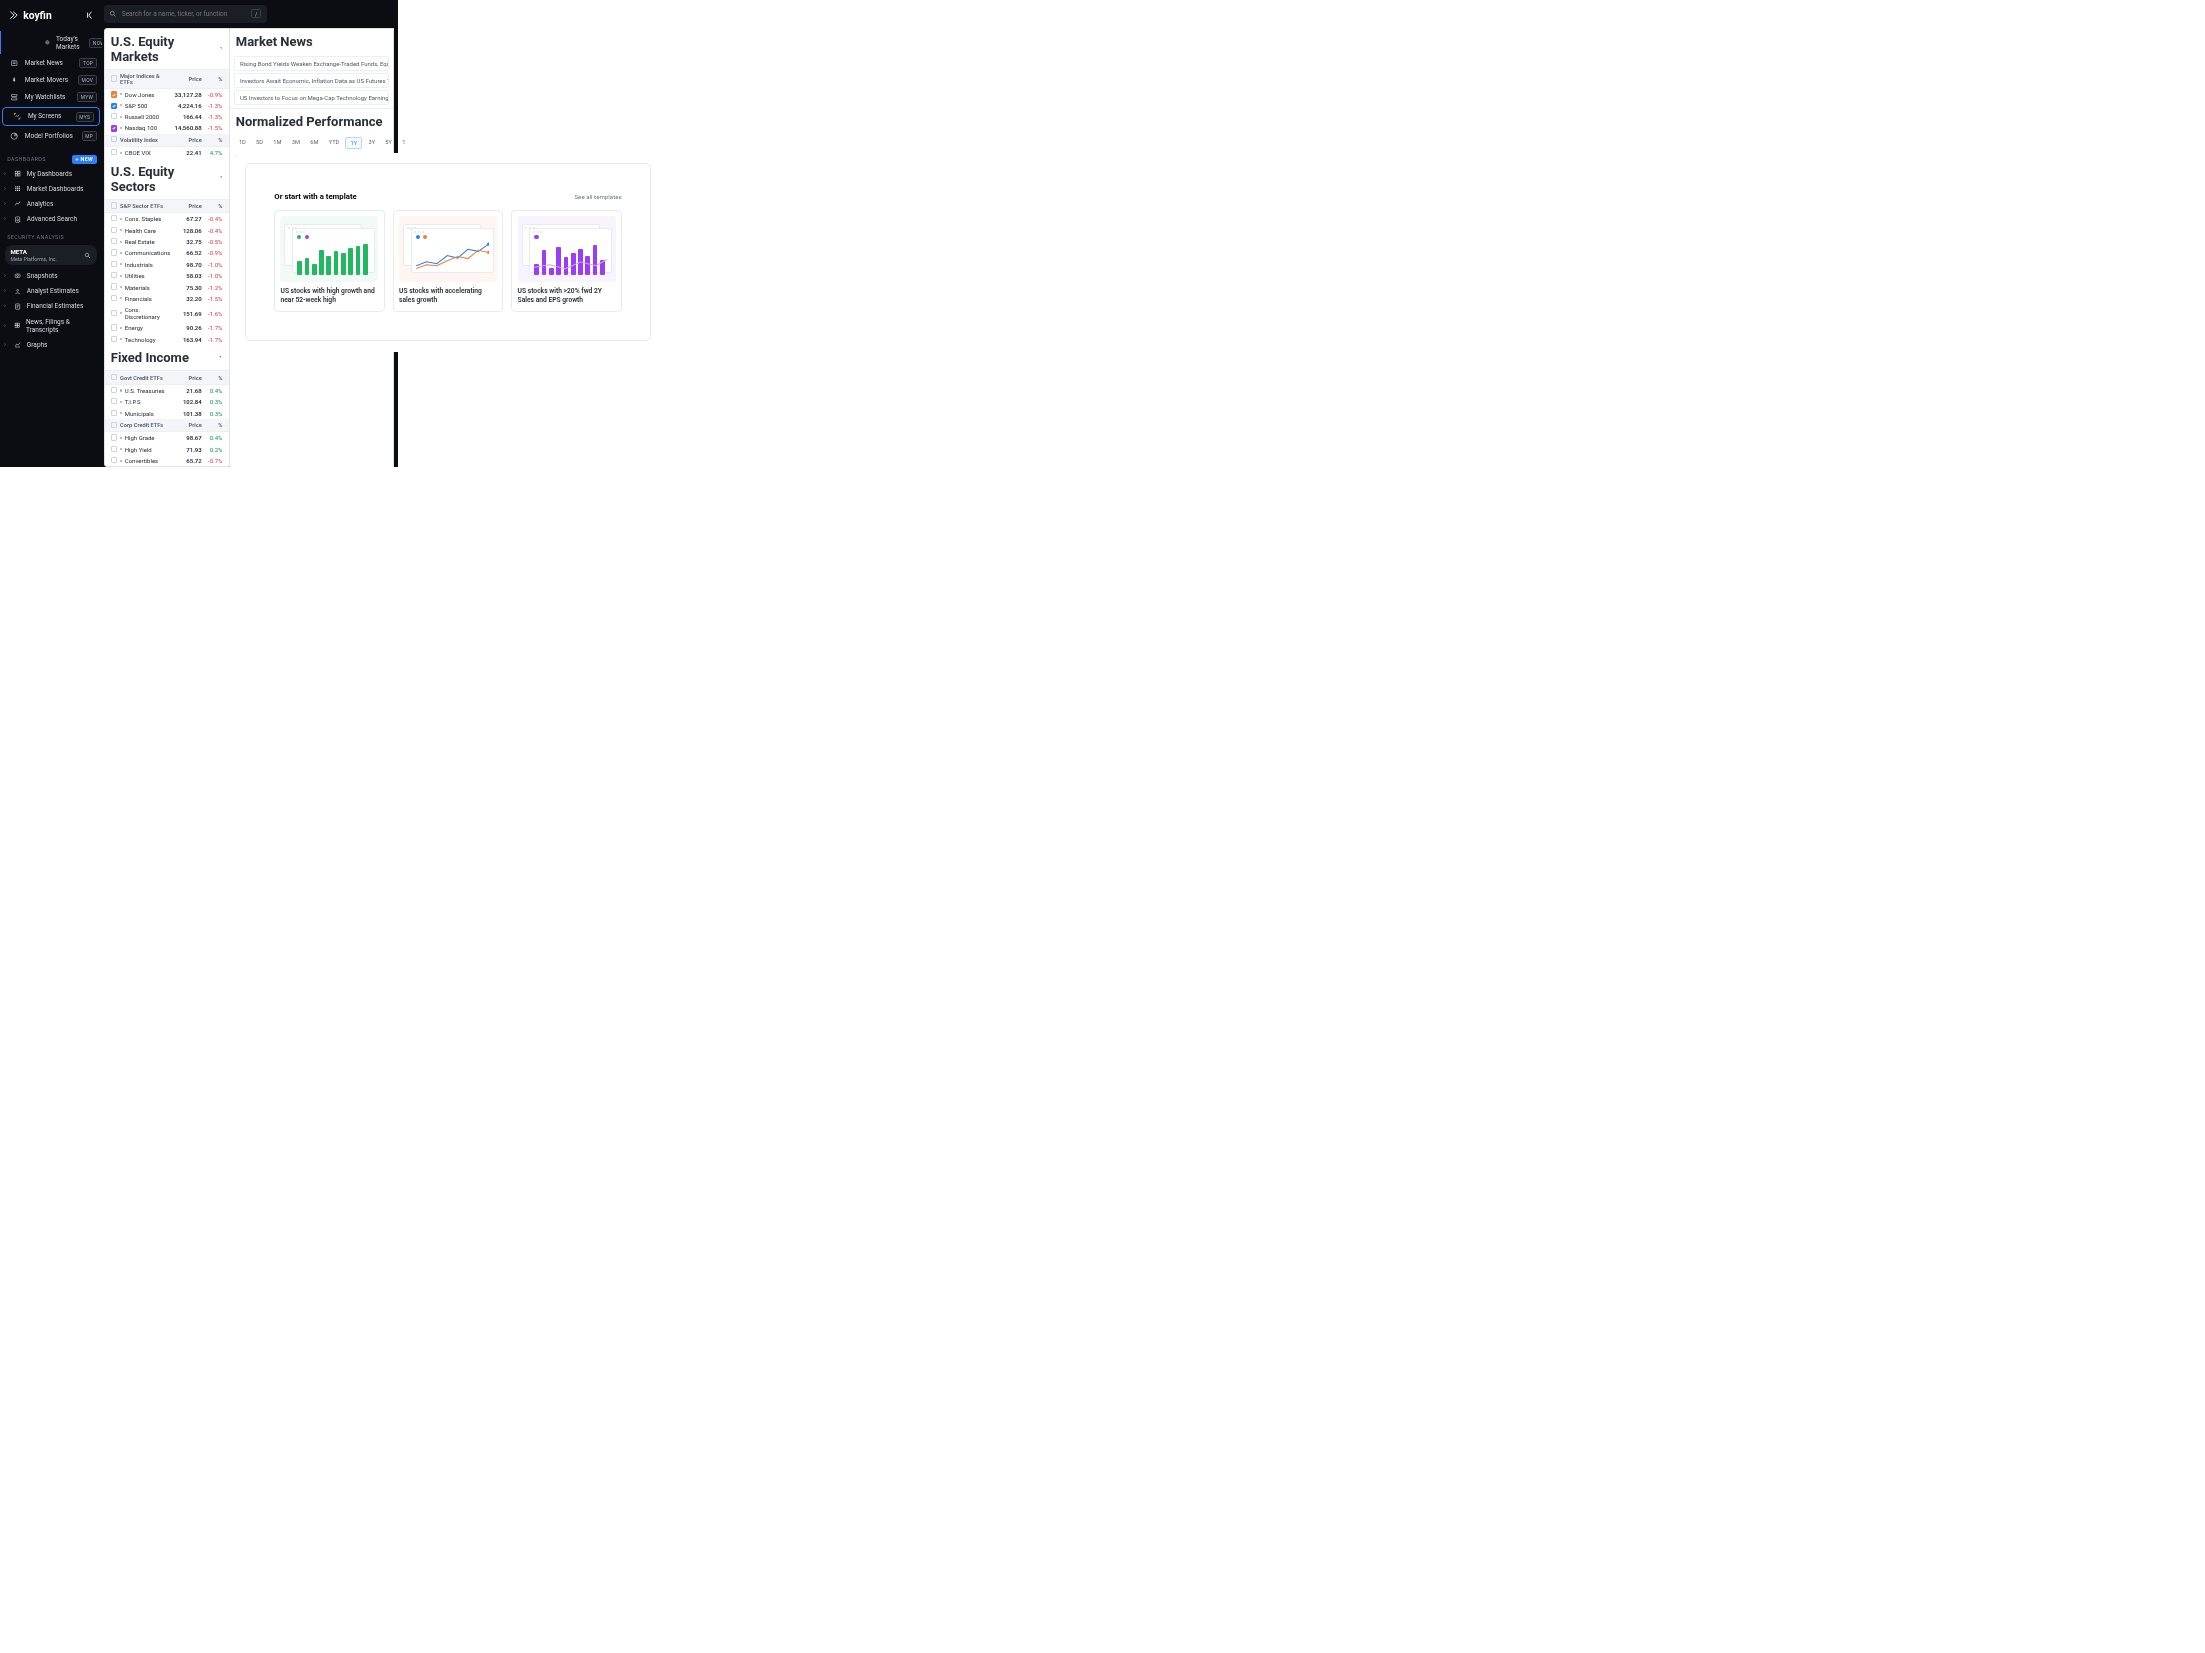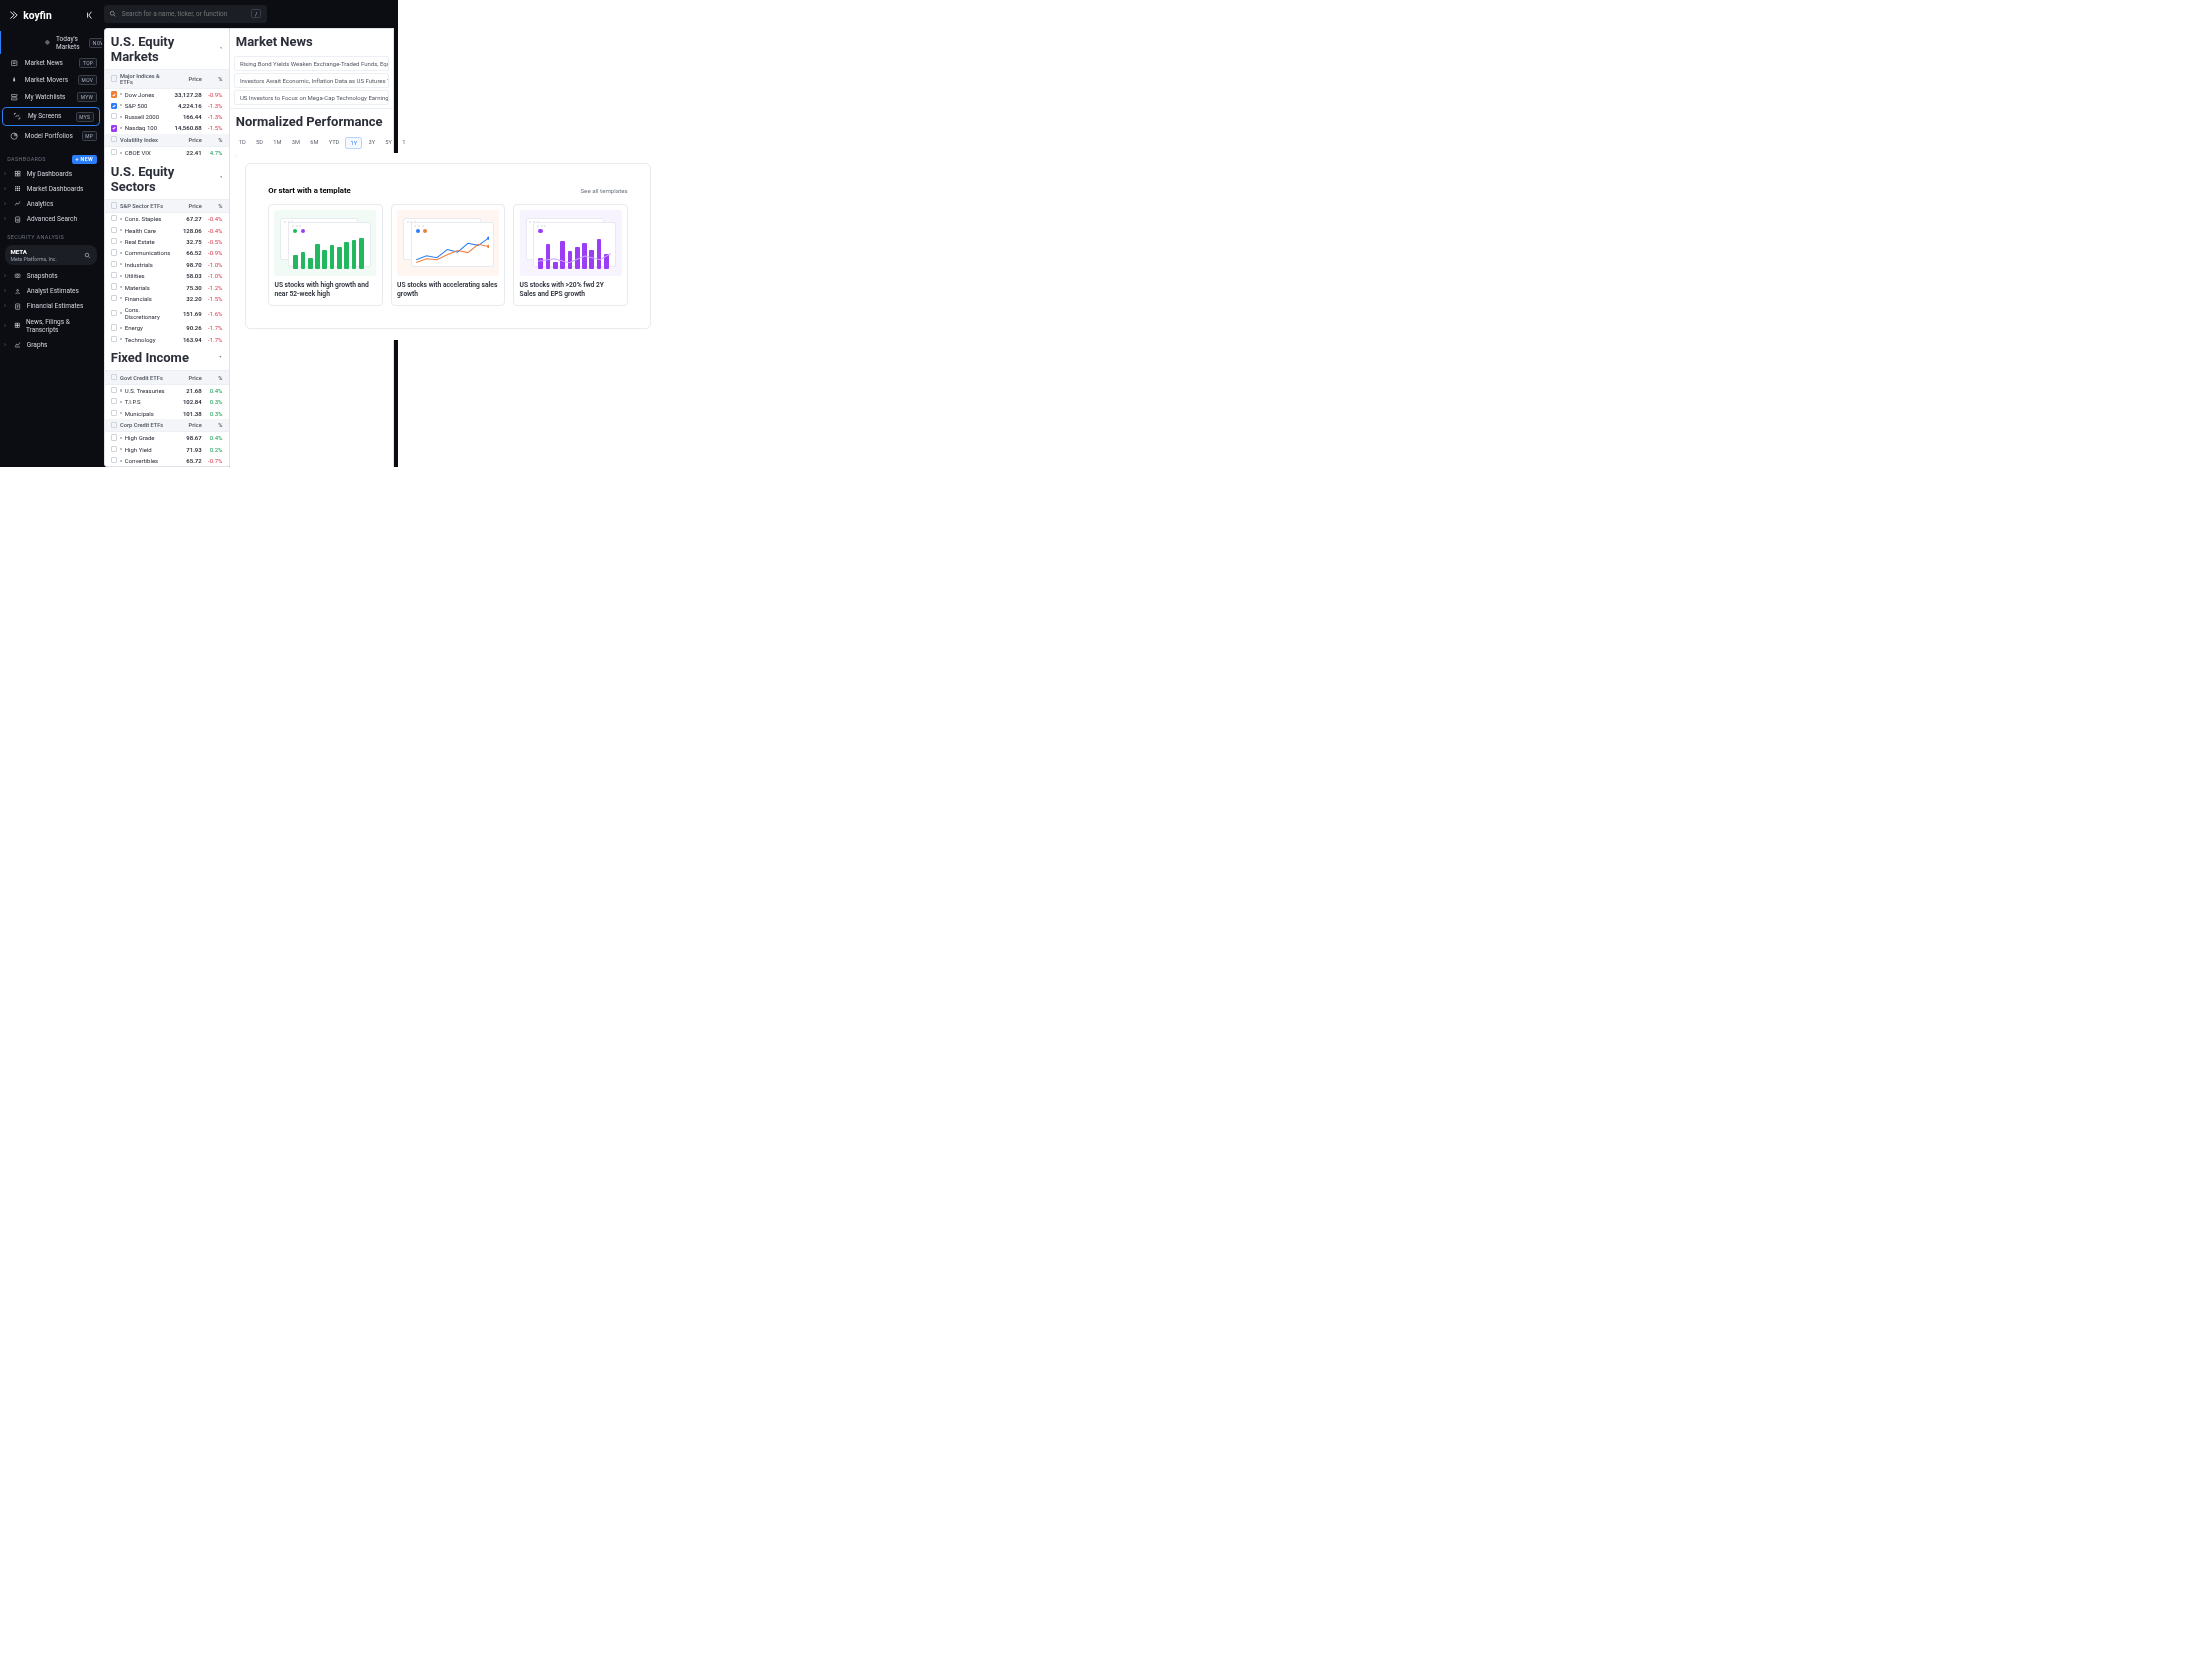--- a/index.html
+++ b/index.html
@@ -72,21 +72,21 @@
 
   
   .overlay { position:absolute; left:235px; top:153px; width:426px; background:#fff; border-radius:5.2px; padding:10.3px;}
   .create-card { border:0.5px solid #e7eaef; border-radius:5.2px; padding:20.7px 10.3px 26px; display:flex; flex-direction:column; align-items:center; gap:6.2px; margin-bottom:10.3px;}
   .create-card .big-icon{width:28px;height:28px;border-radius:50%;background:#f0f2f5; display:flex;align-items:center;justify-content:center;}
   .create-card .big-icon svg{width:13.4px;height:13.4px;stroke:#7d828c;}
   .create-card h2{font-size:9.8px; font-weight:600;}
   .create-card p{font-size:7.2px;color:#66707e;}
   .cta-wrap{border:1.6px solid #2c7ef8; border-radius:5.2px; padding:3.1px;}
   .cta{background:#2c7ef8;color:#fff;border:none; padding:5.7px 11.4px;border-radius:3.1px;font-size:7px;font-weight:600;display:flex;align-items:center;gap:4.1px;cursor:pointer;}
-  .template-section{border:0.5px solid #e7eaef;border-radius:5.2px;padding:22px;}
+  .template-section{border:0.5px solid #e7eaef;border-radius:5.2px;padding:28px;}
   .template-head {display:flex;justify-content:space-between;align-items:center;margin-bottom:8.3px;}
   .template-head h3{font-size:7.8px;font-weight:700;}
   .template-head a{font-size:6.2px;color:#717884;text-decoration:none;}
   .template-cards{display:flex;gap:8.3px;}
   .tcard{flex:1;border:0.5px solid #e7eaef;border-radius:4.1px;padding:5.2px 5.2px 6.2px;cursor:pointer;}
   .tcard .thumb{height:66px;border-radius:3.1px;margin-bottom:5.2px;display:flex;align-items:center;justify-content:center;}
   .tcard .thumb.g1{background:#f2faf5;}
   .tcard .thumb.g2{background:#fff6f2;}
   .tcard .thumb.g3{background:#f7f3ff;}
   .tcard .label{font-size:6.7px;font-weight:600;color:#2a2e38;line-height:1.35;}

